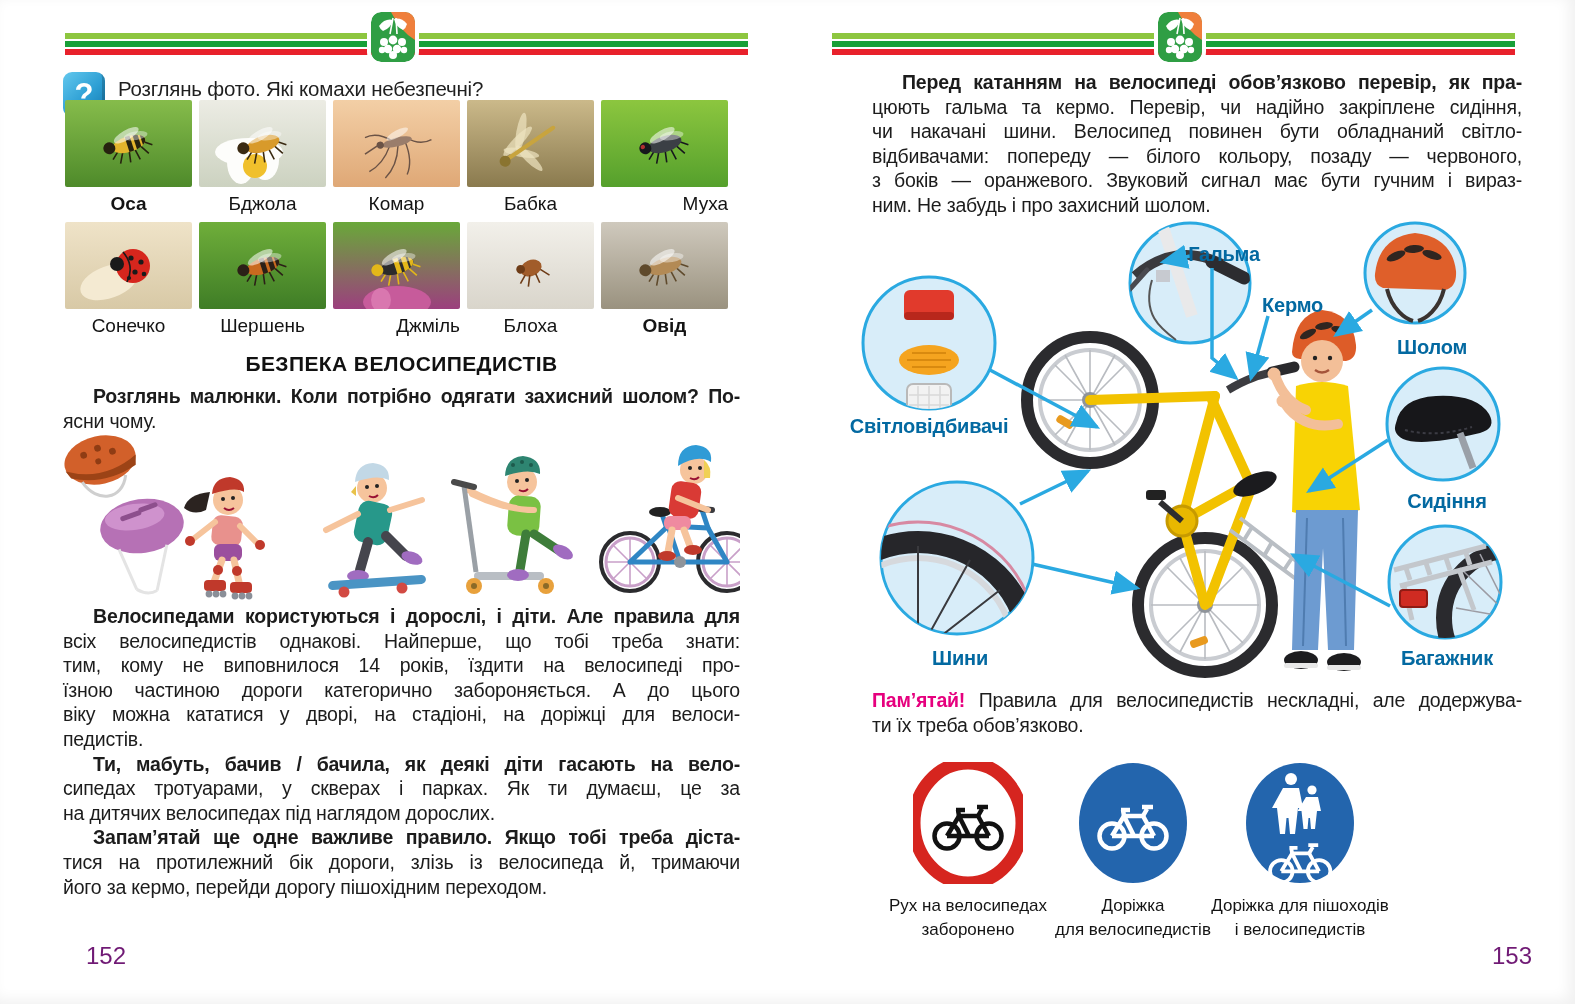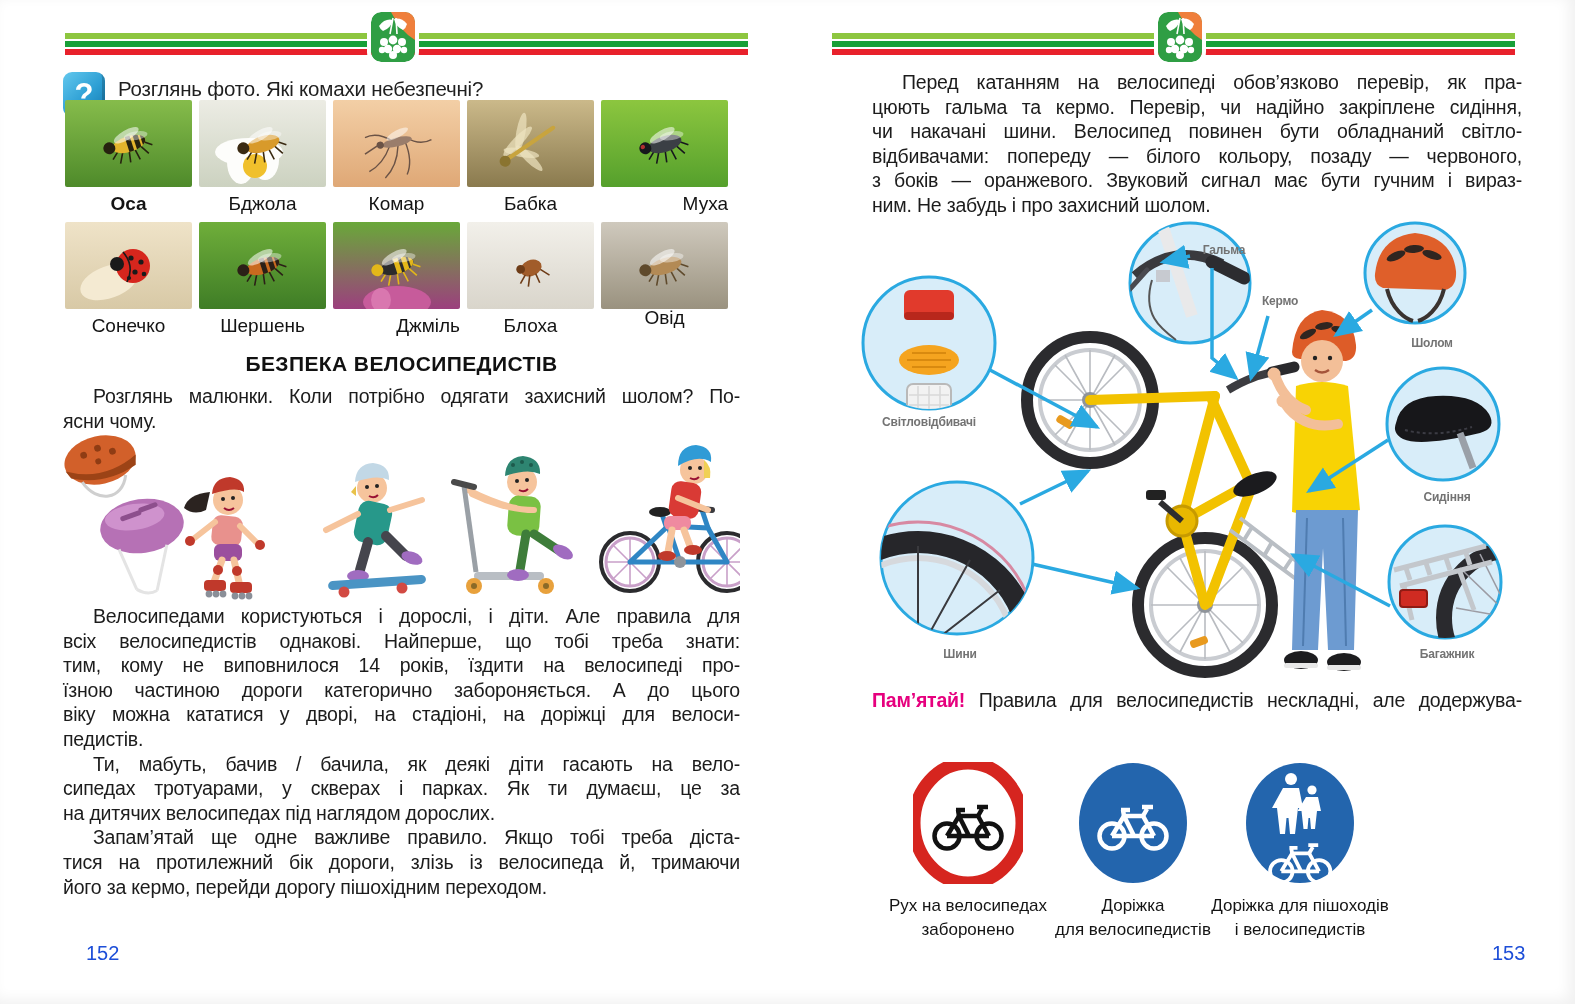--- a/index.html
+++ b/index.html
@@ -12,23 +12,23 @@
          background:linear-gradient(135deg,#63c8ee 0%,#2d9fd4 55%,#1478ae 100%);
          box-shadow:inset -3px -3px 0 rgba(0,0,0,.18);
          color:#fff;font-size:31px;font-weight:bold;text-align:center;line-height:45px;}
   .qtext{position:absolute;left:118px;top:77px;font-size:20.5px;font-weight:500;letter-spacing:-.2px;}
   .tile{position:absolute;width:127px;height:87px;border-radius:2px;overflow:hidden;}
   .tlabel{position:absolute;width:127px;text-align:center;font-size:19px;font-weight:500;color:#141414;}
   .hsec{position:absolute;left:63px;width:677px;text-align:center;font-size:21px;font-weight:700;letter-spacing:.4px;color:#111;}
   .textcol{position:absolute;font-size:19.5px;line-height:24.6px;letter-spacing:-.2px;color:#1c1c1c;}
   .tline{text-align:justify;text-align-last:justify;height:24.6px;white-space:nowrap_off;}
   .tline.last{text-align-last:left;}
-  .tline.first{text-indent:30px;}
-  .pgnum{position:absolute;font-size:20px;color:#1d4ed8;}
-  .dlabel{position:absolute;font-size:12px;font-weight:600;color:#737373;letter-spacing:-.2px;}
+  .tline.first{text-indent:30px;font-weight:bold;}
+  .pgnum{position:absolute;font-size:24px;color:#701a75;}
+  .dlabel{position:absolute;font-size:20px;font-weight:600;color:#0369a1;letter-spacing:-.2px;}
   .center{text-align:center;}
   .memo-lead{color:#e6007e;font-weight:700;}
   .sign{position:absolute;width:110px;height:122px;}
   .slabel{position:absolute;width:230px;text-align:center;font-size:17px;font-weight:500;line-height:24px;color:#141414;}
 </style>
 </head>
 <body>
 
 <div id="spread">
 
@@ -321,21 +321,21 @@
               <ellipse rx="17" ry="8"></ellipse>
             </clipPath>
     <ellipse rx="17" ry="8" fill="#b38a55"></ellipse>
 
     <circle cx="-20" cy="-2" r="6" fill="#5f4a2c"></circle>
 
     <ellipse cx="2" cy="-9" rx="14" ry="5" fill="rgba(255,255,255,0.55)" transform="rotate(-12)"></ellipse>
     <ellipse cx="8" cy="-7" rx="12" ry="4.4" fill="rgba(255,255,255,0.4)" transform="rotate(8)"></ellipse>
           </g>
         </svg></div>
-      <div class="tlabel" style="left: 601px; top: 307px;">Овід</div>
+      <div class="tlabel" style="left: 601px; top: 315px; font-weight: bold;">Овід</div>
     </div>
 
   <div class="hsec" style="top:352px;">БЕЗПЕКА ВЕЛОСИПЕДИСТІВ</div>
 
   <div class="textcol" style="left:63px;top:384px;width:677px;">
     <div class="tline first">Розглянь малюнки. Коли потрібно одягати захисний шолом? По-</div>
     <div class="tline last">ясни чому.</div>
   </div>
 
   <svg style="position:absolute;left:60px;top:430px;" width="680" height="172" viewBox="0 0 680 172">
@@ -653,20 +653,21 @@
   <div class="dlabel center" style="left:1164px;top:243px;width:120px;">Гальма</div>
   <div class="dlabel" style="left:1262px;top:294px;">Кермо</div>
   <div class="dlabel center" style="left:1367px;top:336px;width:130px;">Шолом</div>
   <div class="dlabel center" style="left:849px;top:415px;width:160px;">Світловідбивачі</div>
   <div class="dlabel center" style="left:1382px;top:490px;width:130px;">Сидіння</div>
   <div class="dlabel center" style="left:900px;top:647px;width:120px;">Шини</div>
   <div class="dlabel center" style="left:1377px;top:647px;width:140px;">Багажник</div>
 
   <div class="textcol" style="left:872px;top:688px;width:650px;">
     <div class="tline"><span class="memo-lead">Пам’ятай!</span><span> Правила для велосипедистів нескладні, але додержува-</span></div>
+    <div class="tline last">ти їх треба обов’язково.</div>
   </div>
 
   <div id="signs-row">
       <div class="sign" style="left: 913px; top: 762px;"><svg width="110" height="122" viewBox="0 0 110 122">
       <ellipse cx="55" cy="61" rx="54" ry="60" fill="#fff" stroke="#d6251f" stroke-width="13"></ellipse>
       <g transform="translate(17,37)">
             <g stroke="#111" stroke-width="4.5" fill="none">
   <circle cx="17" cy="37" r="12.5"></circle>
               <circle cx="59" cy="37" r="12.5"></circle>
   <path d="M17,37 L29,17 L48,17 L59,37 M29,17 L39,37 L59,37 M39,37 L17,37"></path>

